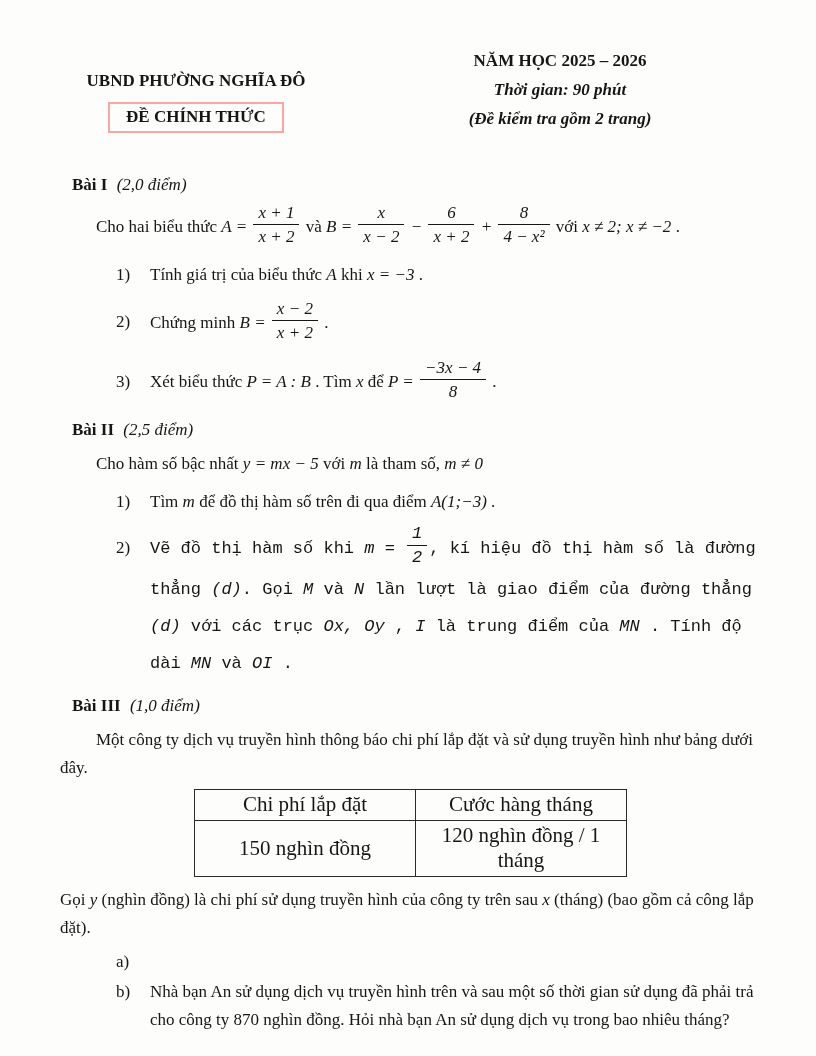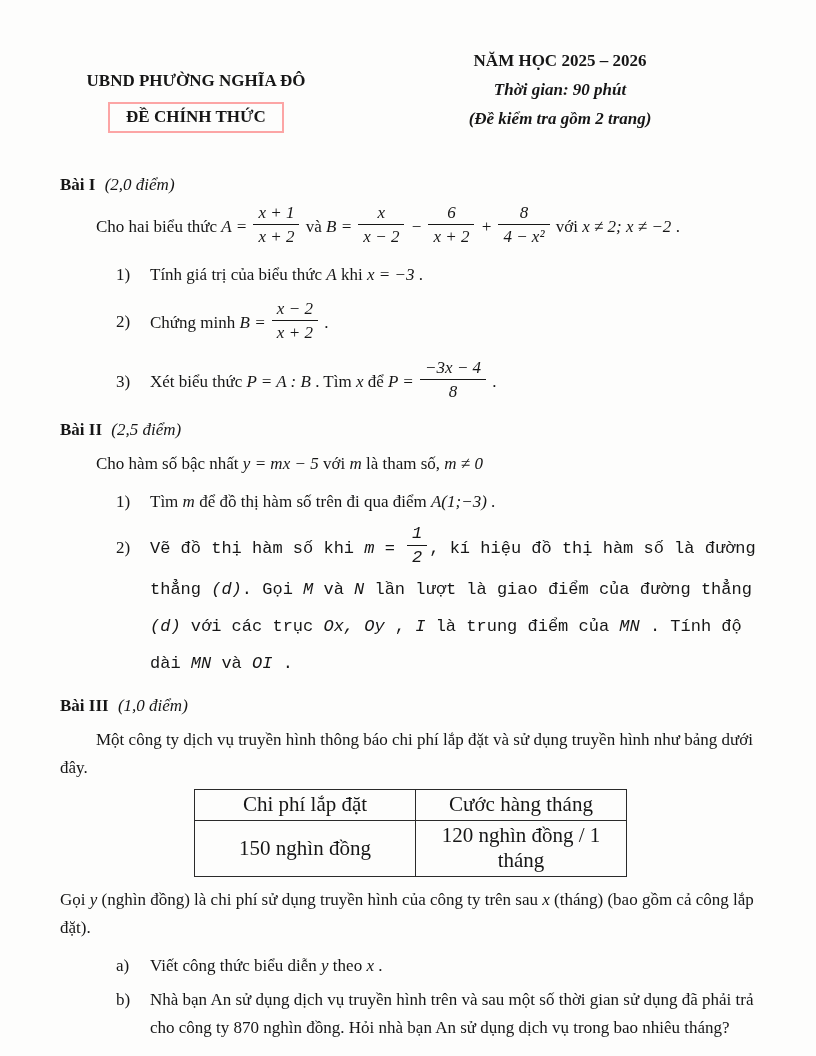--- a/index.html
+++ b/index.html
@@ -26,21 +26,21 @@
   .hl { line-height: 29px; }
   .official-box {
     display: inline-block;
     border: 2px solid #fca5a5;
     padding: 3px 16px 4px;
     margin-top: 7px;
     font-weight: 700;
   }
 
   
-  .sec-head { line-height: 28px; }
+  .sec-head { line-height: 28px; margin-left: 12px; }
   .sec-head .title  { font-weight: 700; }
   .sec-head .points { font-style: italic; margin-left: 5px; }
   .sec1 { margin-top: 38px; }
 
   .para { line-height: 28px; }
   .lead-indent { padding-left: 36px; }
   .first-indent { text-indent: 36px; }
   .nowrap { white-space: nowrap; }
 
   .item {
@@ -162,21 +162,20 @@
           <td>150 nghìn đồng</td>
           <td>120 nghìn đồng / 1 tháng</td>
         </tr>
       </tbody>
     </table>
 
     <div class="para"><span class="txt">Gọi </span><span class="math">y</span><span class="txt"> (nghìn đồng) là chi phí sử dụng truyền hình của công ty trên sau </span><span class="math">x</span><span class="txt"> (tháng) (bao gồm cả công lắp đặt).</span></div>
 
     <div class="item mt10">
       <span class="inum">a)</span>
-      <div class="ibody"><span class="txt">Viết công thức biểu diễn </span><span class="math">y</span><span class="txt"> theo </span><span class="math">x</span><span class="txt"> .</span></div>
     </div>
     <div class="item mt6">
       <span class="inum">b)</span>
       <div class="ibody"><span class="txt">Nhà bạn An sử dụng dịch vụ truyền hình trên và sau một số thời gian sử dụng đã phải trả cho công ty 870 nghìn đồng. Hỏi nhà bạn An sử dụng dịch vụ trong bao nhiêu tháng?</span></div>
     </div>
   </div>
 
 </div>
 
 </body></html>

